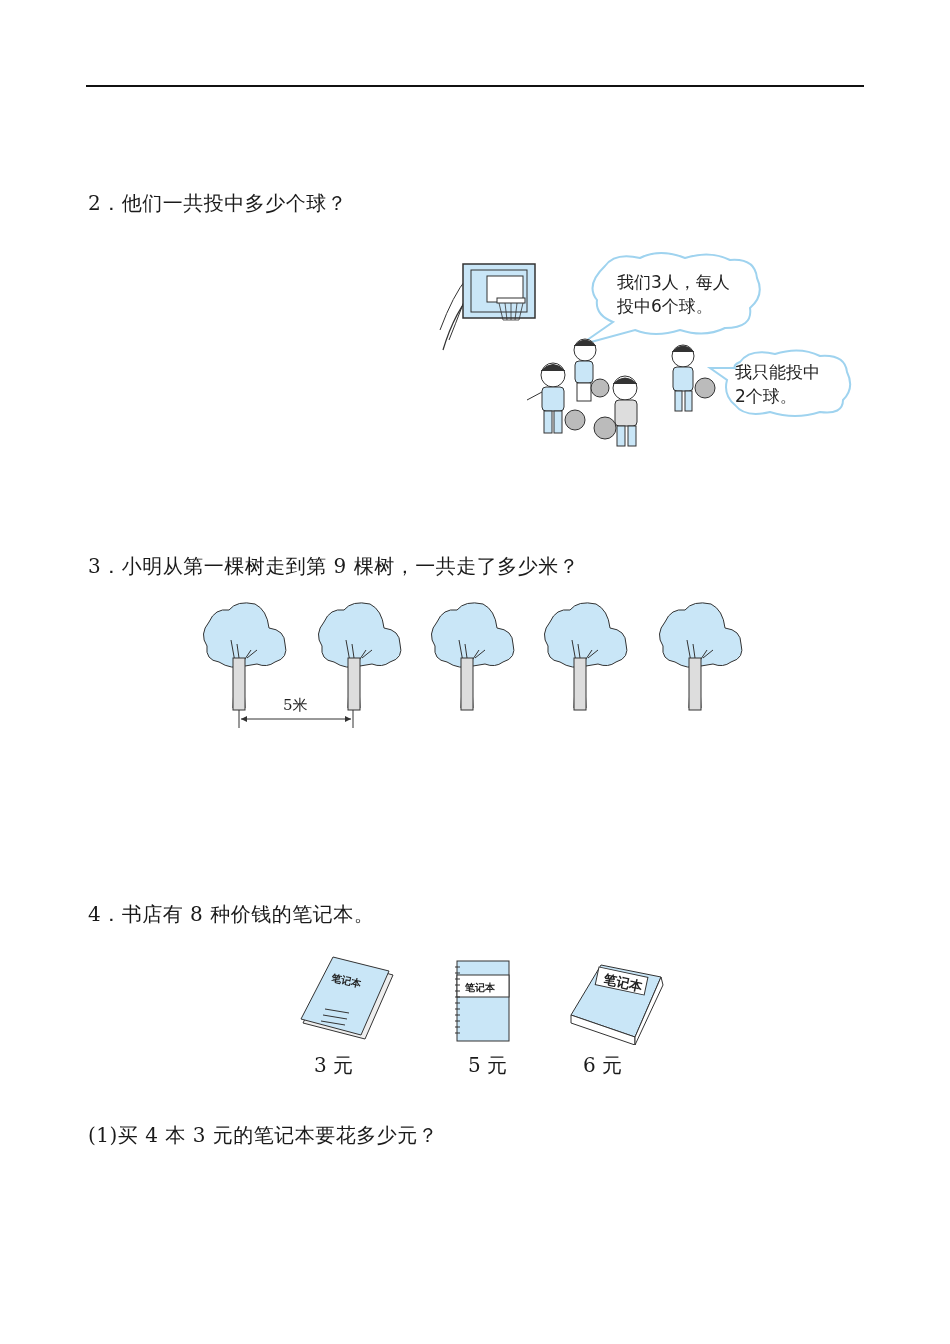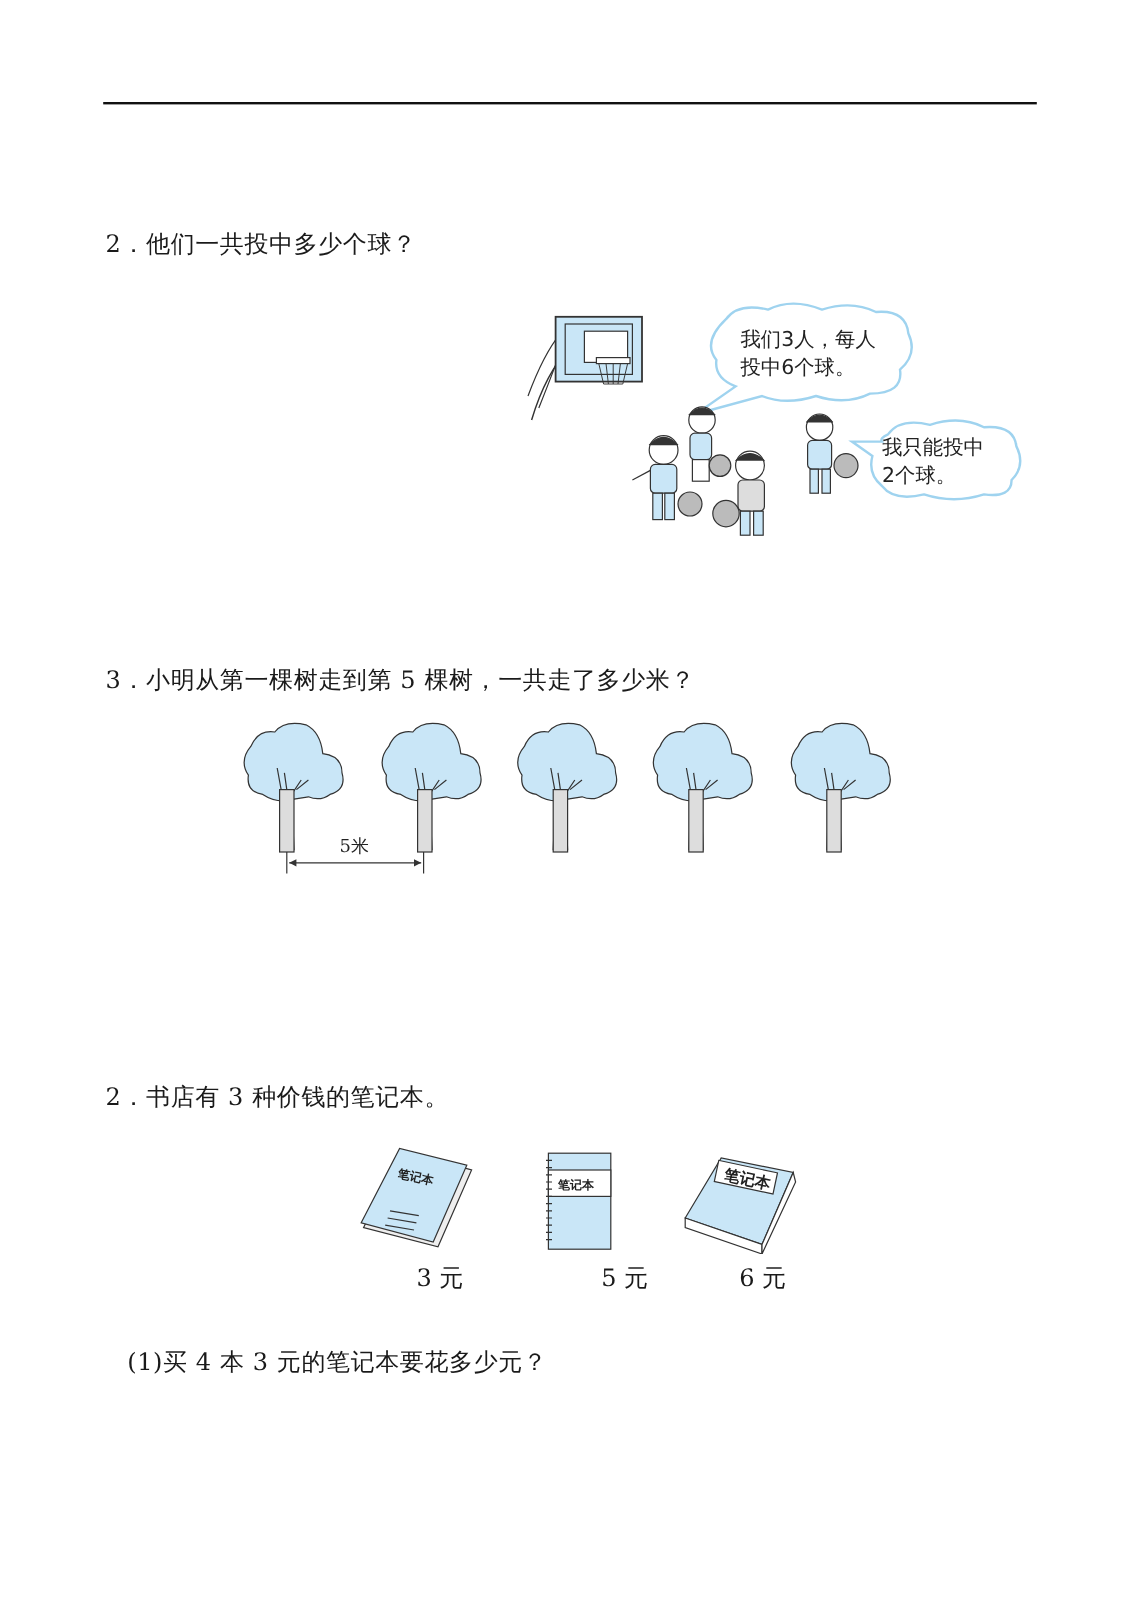--- a/index.html
+++ b/index.html
@@ -2,21 +2,21 @@
 <html><head>
 <meta charset="utf-8">
 <style>
   html, body { margin:0; padding:0; background:#fff; }
   body { width:950px; height:1344px; position:relative; overflow:hidden;
          font-family:"DejaVu Serif","Liberation Serif",serif; color:#1a1a1a; }
   .rule { position:absolute; left:86px; top:85px; width:778px; height:2px; background:#111; }
   .q { position:absolute; left:88px; font-size:20px; letter-spacing:0.5px; white-space:nowrap; }
   .fig { position:absolute; }
   .bubble-text { font-family:"DejaVu Sans","Liberation Sans",sans-serif; font-size:17px; fill:#222; }
-  .price { position:absolute; font-size:20px; white-space:nowrap;margin-left:33px; }
+  .price { position:absolute; font-size:20px; white-space:nowrap; }
   .nb-label { font-family:"DejaVu Sans",sans-serif; font-size:10px; fill:#222; font-weight:bold; }
 </style>
 </head>
 <body>
 
 <div class="rule"></div>
 
 <div class="q" style="top:190px;">2．他们一共投中多少个球？</div>
 
 <svg class="fig" style="left:435px;top:250px;" width="430" height="200">
@@ -74,21 +74,21 @@
       <rect x="250" y="141" width="7" height="20" fill="#c9e6f7"></rect>
   </g>
   <g fill="#bbb" stroke="#333" stroke-width="1">
     <circle cx="140" cy="170" r="10"></circle>
       <circle cx="170" cy="178" r="11"></circle>
     <circle cx="165" cy="138" r="9"></circle>
       <circle cx="270" cy="138" r="10"></circle>
   </g>
 </svg>
 
-<div class="q" style="top:553px;">3．小明从第一棵树走到第 5 棵树，一共走了多少米？</div>
+<div class="q" style="top:553px;">3．小明从第一棵树走到第 9 棵树，一共走了多少米？</div>
 
 <svg class="fig" style="left:195px;top:600px;" width="580" height="135">
   <defs>
     <g id="tree">
       <path d="M12,22 Q18,8 32,10 Q40,0 58,4 Q70,10 72,28 Q88,30 88,44 Q92,58 78,62 Q70,68 60,64 L48,66 Q34,70 22,62 Q8,60 10,46 Q2,34 12,22 Z" fill="#c9e6f7" stroke="#333" stroke-width="1"></path>
       <path d="M34,40 L38,62 L36,108 L48,108 L46,62 L54,50 M40,44 L42,58 M50,58 L60,50" stroke="#333" stroke-width="1" fill="none"></path>
       <rect x="36" y="58" width="12" height="52" fill="#ddd" stroke="#333" stroke-width="1"></rect>
     </g>
   </defs>
   <use href="#tree" x="2" y="0"></use>
@@ -98,21 +98,21 @@
   <use href="#tree" x="458" y="0"></use>
   <g>
     <line x1="44" y1="110" x2="44" y2="128" stroke="#333" stroke-width="1"></line>
     <line x1="158" y1="110" x2="158" y2="128" stroke="#333" stroke-width="1"></line>
     <line x1="46" y1="119" x2="156" y2="119" stroke="#333" stroke-width="1"></line>
     <path d="M46,119 L52,116 L52,122 Z M156,119 L150,116 L150,122 Z" fill="#333"></path>
     <text x="88" y="110" font-size="15" fill="#222" font-family="DejaVu Serif,serif">5米</text>
   </g>
 </svg>
 
-<div class="q" style="top:901px;">2．书店有 3 种价钱的笔记本。</div>
+<div class="q" style="top:901px;">4．书店有 8 种价钱的笔记本。</div>
 
 <svg class="fig" style="left:295px;top:955px;" width="380" height="90">
   <g>
     <path d="M8,68 L40,4 L98,20 L70,84 Z" fill="#eee" stroke="#333" stroke-width="1"></path>
     <path d="M6,64 L38,2 L94,16 L66,80 Z" fill="#c9e6f7" stroke="#333" stroke-width="1"></path>
     <text x="36" y="26" class="nb-label" transform="rotate(12 36 26)">笔记本</text>
     <line x1="30" y1="54" x2="54" y2="58" stroke="#333"></line>
       <line x1="28" y1="60" x2="52" y2="64" stroke="#333"></line>
       <line x1="26" y1="66" x2="50" y2="70" stroke="#333"></line>
   </g>
@@ -128,13 +128,13 @@
     <path d="M340,82 L366,22 L368,30 L340,90 Z" fill="#fff" stroke="#333" stroke-width="1"></path>
     <rect x="304" y="12" width="50" height="18" fill="#fff" stroke="#333" transform="rotate(12 304 12)"></rect>
     <text x="308" y="28" font-size="13" font-weight="bold" fill="#222" font-family="DejaVu Sans,sans-serif" transform="rotate(12 308 28)">笔记本</text>
   </g>
 </svg>
 
 <div class="price" style="left:314px;top:1052px;">3 元</div>
 <div class="price" style="left:468px;top:1052px;">5 元</div>
 <div class="price" style="left:583px;top:1052px;">6 元</div>
 
-<div class="q" style="top:1122px;margin-left:18px;">(1)买 4 本 3 元的笔记本要花多少元？</div>
+<div class="q" style="top:1122px;">(1)买 4 本 3 元的笔记本要花多少元？</div>
 
 </body></html>

